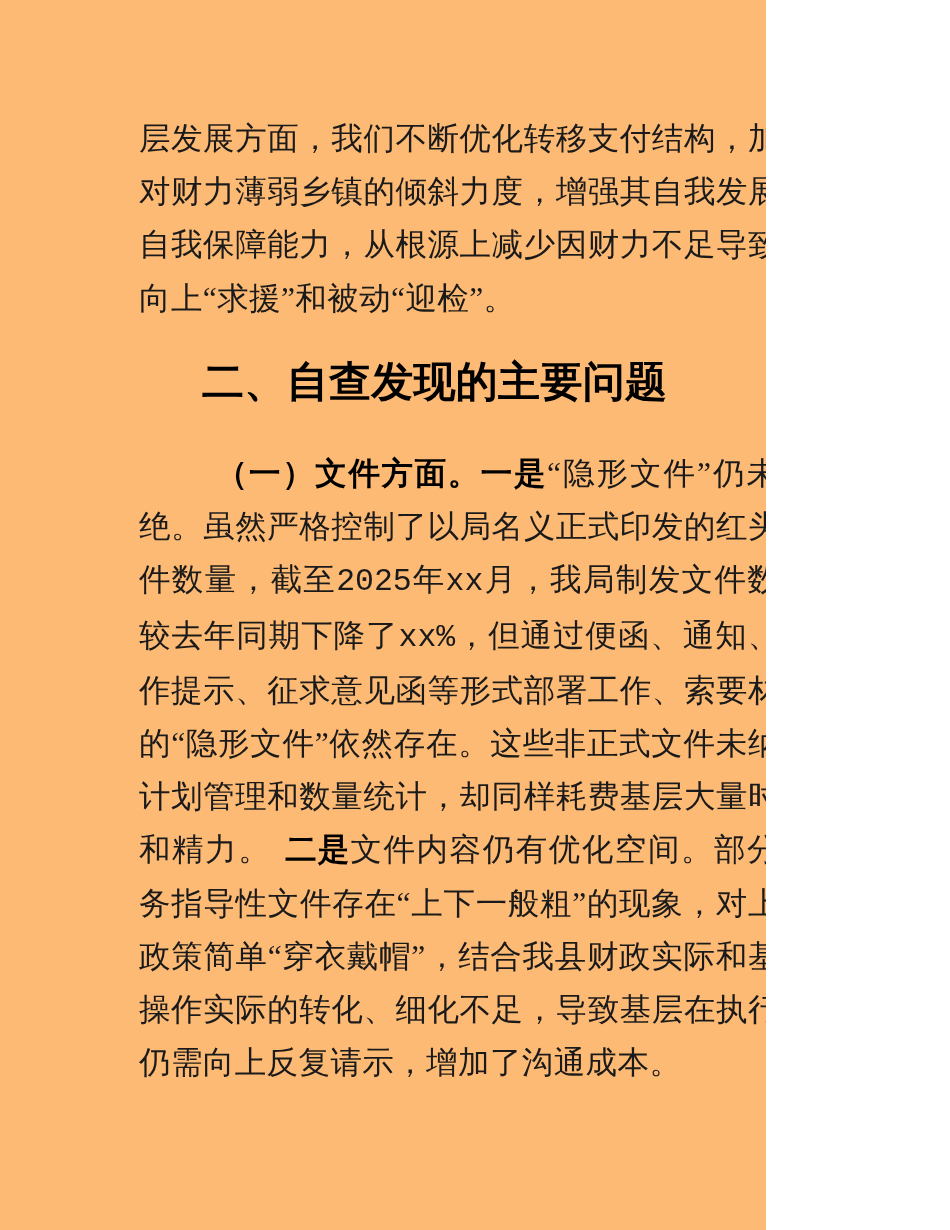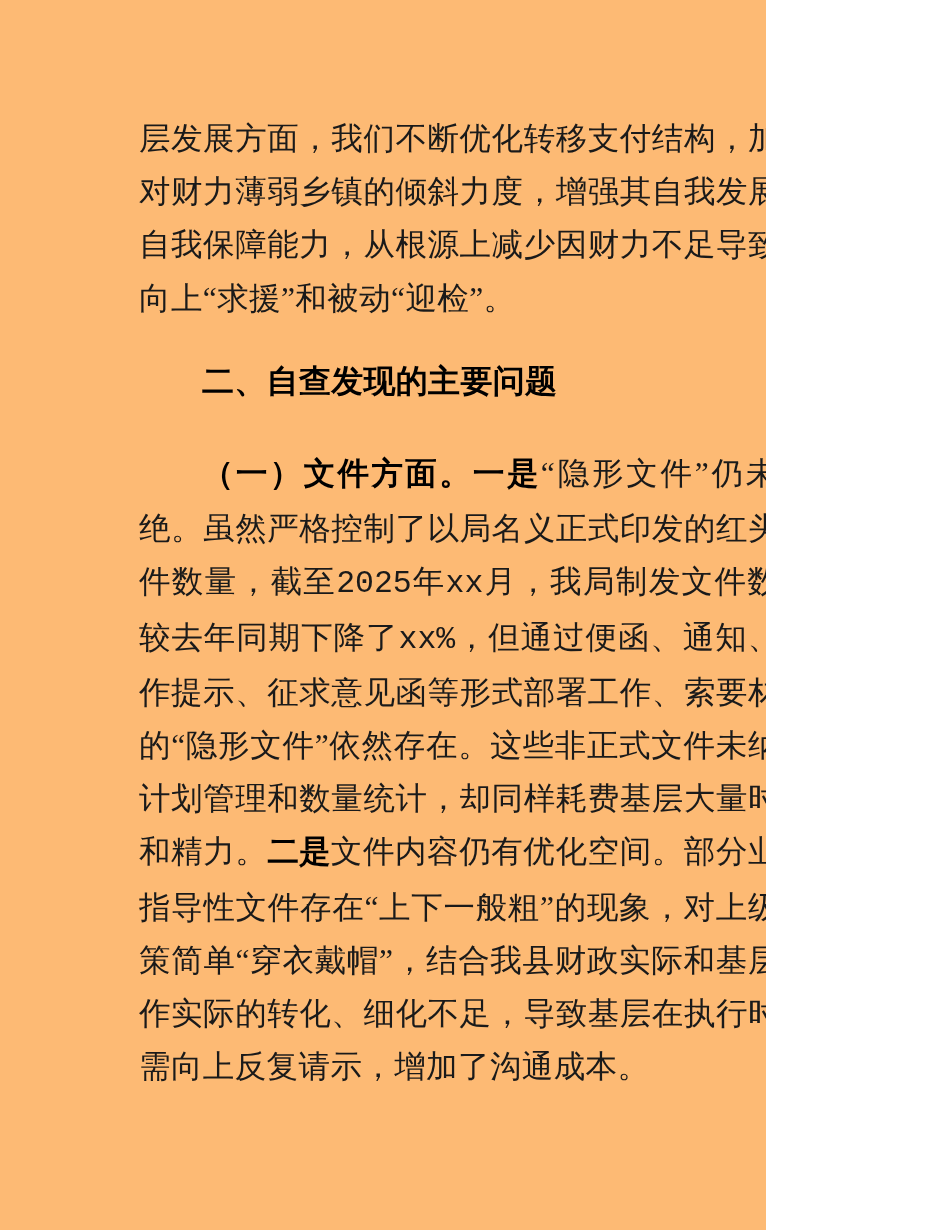--- a/index.html
+++ b/index.html
@@ -32,33 +32,34 @@
     text-indent: 63px;
     margin: 0;
     letter-spacing: 0.4px;
     -webkit-font-smoothing: antialiased;
   }
   .para.no-indent { text-indent: 0; }
   
   .heading {
     font-family: "Liberation Sans", "DejaVu Sans", sans-serif;
     font-weight: bold;
-    font-size: 32px;
+    font-size: 42px;
     line-height: 53.2px;
     color: #000000;
     text-indent: 63px;
     margin: 0;
     letter-spacing: 0.3px;
   }
   
   .hei {
-    font-family: Liberation Mono, monospace;
+    font-family: Liberation Sans, sans-serif;
     font-weight: bold;
     color: #000000;
     letter-spacing: 0;
+    margin-left: 14px;
   }
   
   .lat {
     font-family: Liberation Mono, monospace;
     letter-spacing: 0;
   }
   .spacer-top { height: 112px; }
   .gap-before-heading { height: 30px; }
   .gap-after-heading { height: 19px; }
   .gap-para { height: 20px; }

